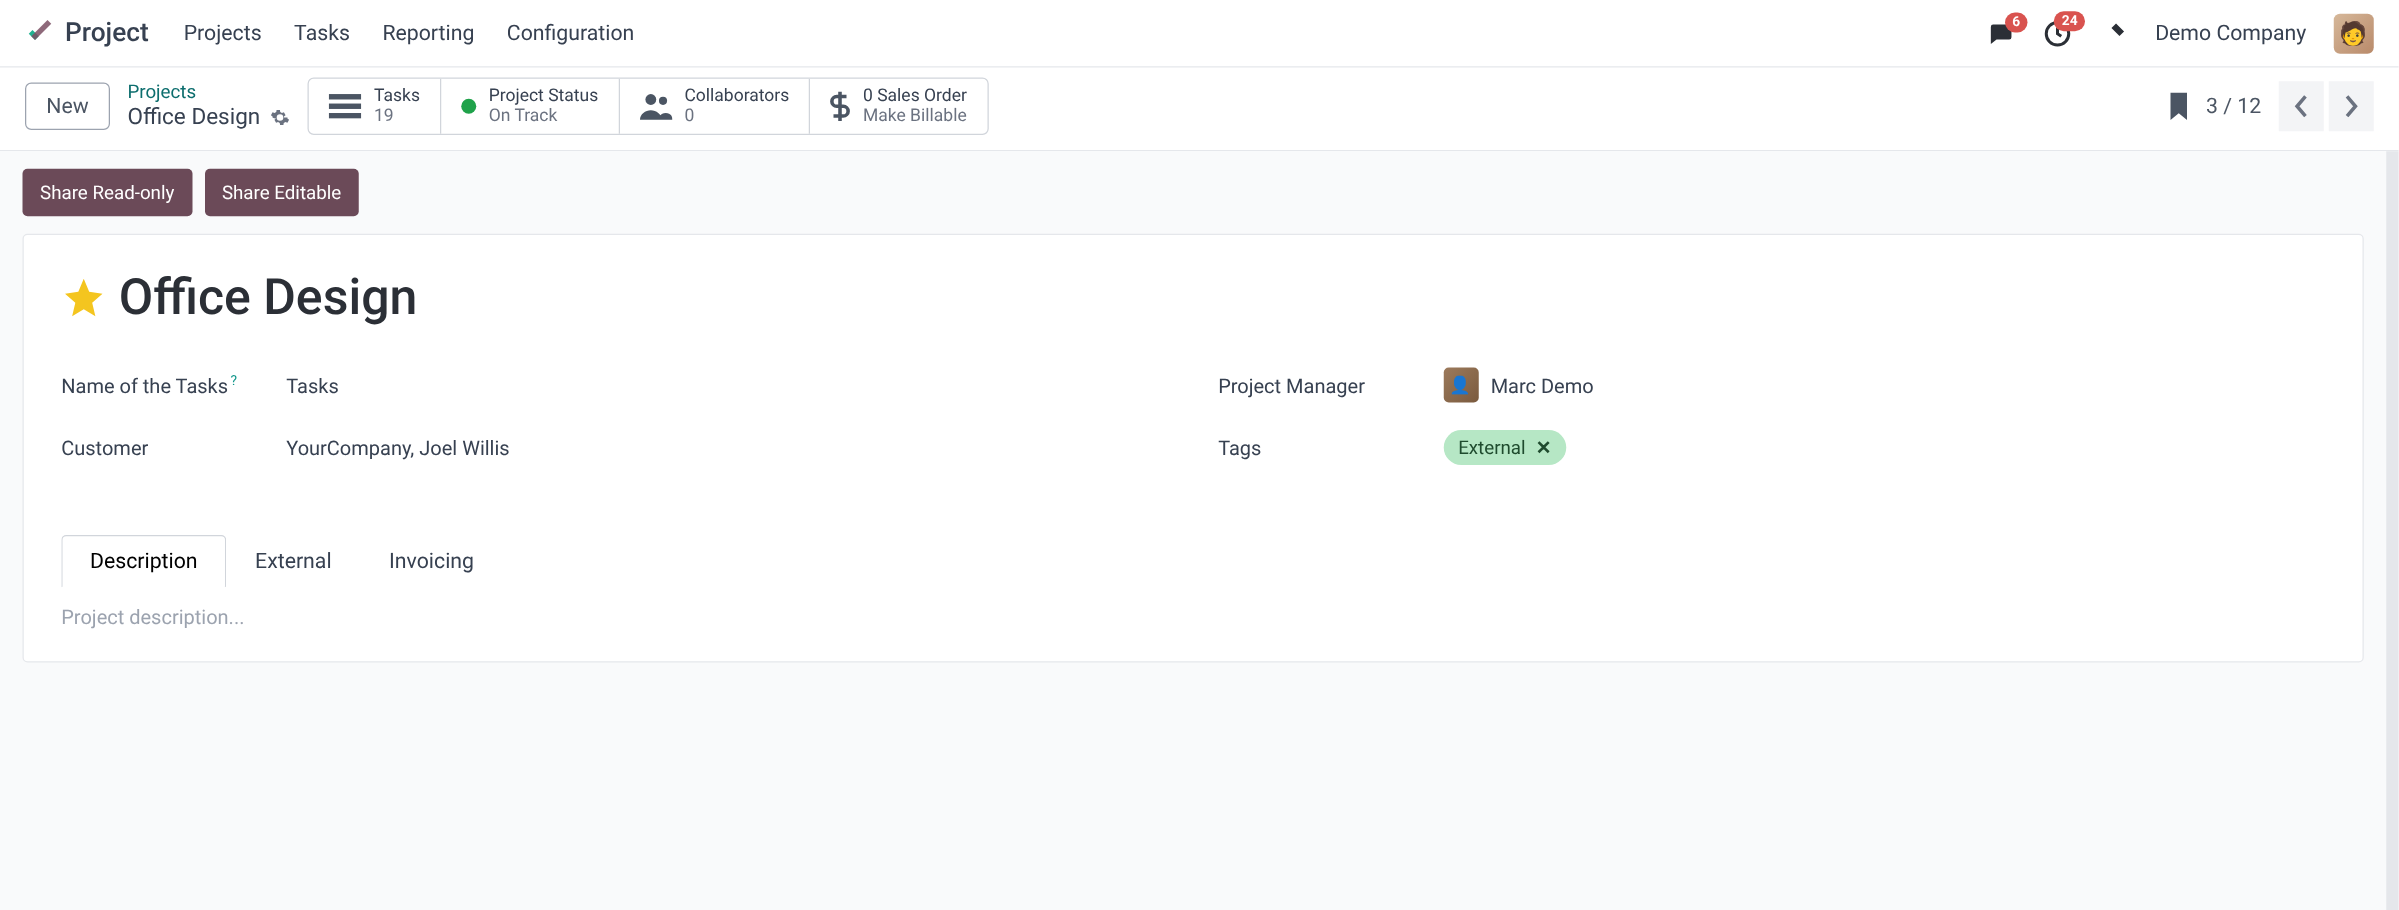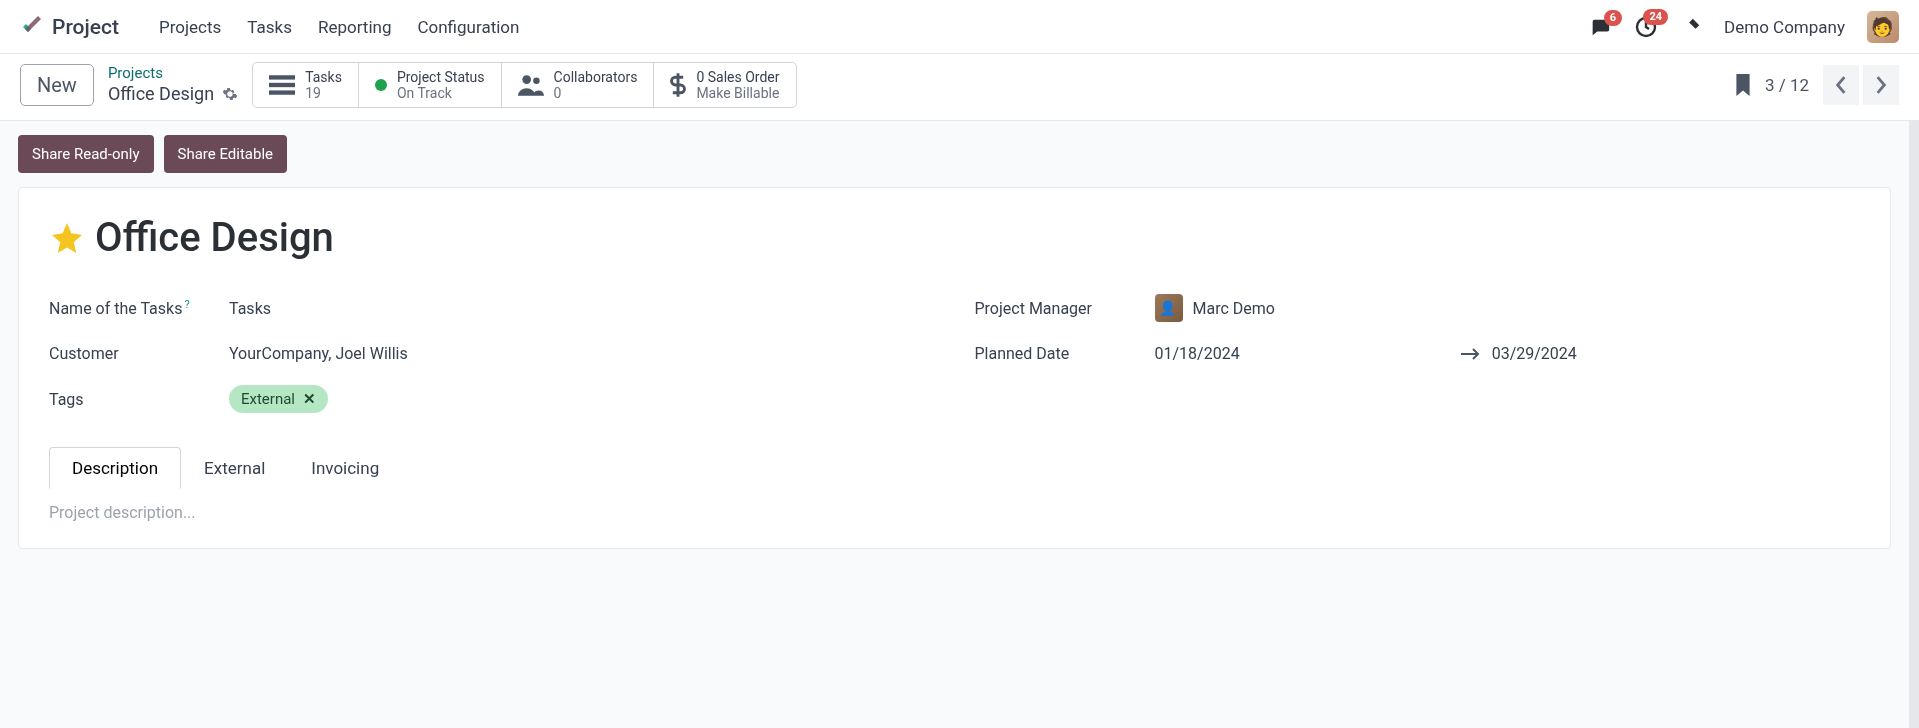--- a/index.html
+++ b/index.html
@@ -1,31 +1,31 @@
 <!DOCTYPE html>
 <html><head>
 <meta charset="utf-8">
 <style>
 * { margin: 0; padding: 0; box-sizing: border-box; font-family: -apple-system, BlinkMacSystemFont, "Segoe UI", Roboto, sans-serif; }
 body { background: #fff; color: #374151; overflow-x: hidden; }
 
 .topbar { display: flex; align-items: center; padding: 0 20px; height: 54px; border-bottom: 1px solid #e5e7eb; }
-.logo-wrap { display: flex; align-items: center; gap: 8px; margin-right: 40px; }
+.logo-wrap { display: flex; align-items: center; gap: 8px; margin-right: 28px; }
 .logo-wrap .app-name { font-size: 21px; font-weight: 500; color: #374151; }
 .nav-links { display: flex; gap: 26px; }
 .nav-links span { font-size: 17px; color: #374151; cursor: pointer; }
 .spacer { flex: 1; }
 .topbar-right { display: flex; align-items: center; gap: 22px; }
 .icon-badge { position: relative; display: inline-flex; }
 .badge { position: absolute; top: -6px; right: -10px; background: #d9534f; color: #fff; font-size: 11px; font-weight: 700; border-radius: 10px; padding: 1px 6px; line-height: 14px; }
 .company { font-size: 17px; color: #374151; }
 .avatar { width: 32px; height: 32px; border-radius: 5px; background: linear-gradient(135deg,#d6b89a,#b98a6a); display:flex; align-items:center; justify-content:center; font-size:18px; }
 
 .subbar { display: flex; align-items: center; padding: 8px 20px 12px; gap: 14px; border-bottom: 1px solid #e5e7eb; }
-.new-btn { border: 1px solid #9ca3af; background: #fff; color: #4b5563; padding: 8px 16px; border-radius: 5px; font-size: 20px; cursor: pointer; }
+.new-btn { border: 1px solid #9ca3af; background: #fff; color: #4b5563; padding: 8px 16px; border-radius: 5px; font-size: 17px; cursor: pointer; }
 .breadcrumb { display: flex; flex-direction: column; line-height: 1.25; }
 .breadcrumb .bc-top { color: #0d6e6e; font-size: 15px; cursor: pointer; }
 .breadcrumb .bc-bottom { font-size: 18px; color: #374151; display:flex; align-items:center; gap:8px;}
 .gear-mini svg{width:16px;height:16px;fill:#6b7280;}
 
 .stat-boxes { display: flex; border: 1px solid #d1d5db; border-radius: 5px; margin-left: auto; margin-right: auto; }
 .stat { display: flex; align-items: center; gap: 10px; padding: 6px 16px; cursor: pointer; }
 .stat + .stat { border-left: 1px solid #d1d5db; }
 .stat-icon { color: #4b5563; }
 .stat-text { display:flex; flex-direction:column; line-height:1.15; font-size:14px; }
@@ -219,34 +219,20 @@
         <span class="pm-cell">
           <span class="pm-avatar">👤</span>
           <span class="field-value">Marc Demo</span>
         </span>
       </div>
 
       <div class="field">
         <span class="field-label">Customer</span>
         <span class="field-value">YourCompany, Joel Willis</span>
       </div>
-      <div class="field">
-        <span class="field-label">Planned Date</span>
-        <span class="date-range">
-          <span class="field-value">01/18/2024</span>
-          <span style="display:flex;align-items:center;gap:12px;">
-            <span class="arrow-icon">
-                <svg width="20" height="12" viewBox="0 0 20 12" fill="none" stroke="#4b5563" stroke-width="2">
-                  <path d="M1 6h17M13 1l5 5-5 5"></path>
-                </svg>
-              </span>
-            <span class="field-value">03/29/2024</span>
-          </span>
-        </span>
-      </div>
 
       <div class="field">
         <span class="field-label">Tags</span>
         <span class="tag-chip">
           <span>External</span>
           <span class="x">✕</span>
         </span>
       </div>
 
       <div></div>

